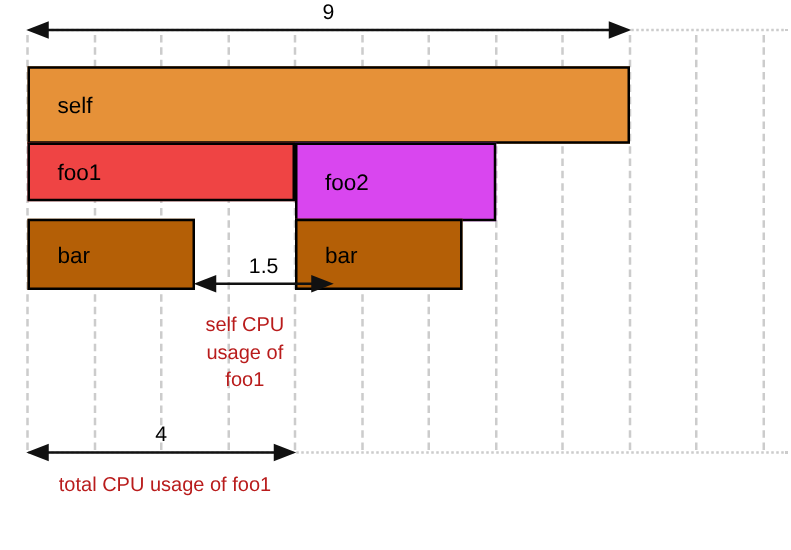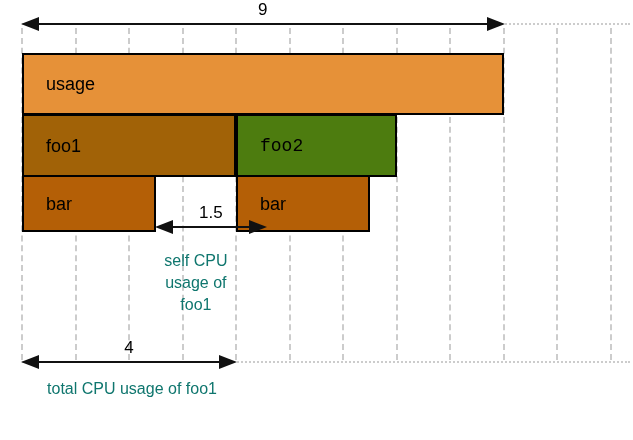--- a/index.html
+++ b/index.html
@@ -86,21 +86,21 @@
     line-height: 20px;
     color: #000000;
   }
   
   .caption {
     position: absolute;
     transform: translateX(-50%);
     text-align: center;
     font-size: 16px;
     line-height: 22px;
-    color: #0f766e;
+    color: #b91c1c;
     z-index: 4;
   }
 </style>
 </head>
 <body>
 
 <div class="canvas">
   <div id="grid-layer">
       <div class="vline" style="left: 21px; border-color: rgb(204, 204, 204);"></div>
       <div class="vline" style="left: 74.5px; border-color: rgb(204, 204, 204);"></div>
@@ -112,26 +112,26 @@
       <div class="vline" style="left: 395.5px; border-color: rgb(204, 204, 204);"></div>
       <div class="vline" style="left: 449px; border-color: rgb(204, 204, 204);"></div>
       <div class="vline" style="left: 502.5px; border-color: rgb(204, 204, 204);"></div>
       <div class="vline" style="left: 556px; border-color: rgb(204, 204, 204);"></div>
       <div class="vline" style="left: 609.5px; border-color: rgb(204, 204, 204);"></div>
     </div>
   <div class="hguide" id="hguide-top"></div>
   <div class="hguide" id="hguide-bottom"></div>
   <div id="frames-layer">
       <div class="frame" style="left: 22px; top: 53px; width: 481.5px; height: 62px; background: rgb(230, 145, 56);">
-        <span class="frame-label">usage</span>
+        <span class="frame-label">self</span>
       </div>
-      <div class="frame" style="left: 22px; top: 114px; width: 214px; height: 63px; background: #a16207;">
+      <div class="frame" style="left: 22px; top: 114px; width: 214px; height: 47px; background: #ef4444;">
         <span class="frame-label">foo1</span>
       </div>
-      <div class="frame" style="left: 236px; top: 114px; width: 160.5px; height: 63px; background: #4d7c0f; font-family: Liberation Mono, monospace;">
+      <div class="frame" style="left: 236px; top: 114px; width: 160.5px; height: 63px; background: #d946ef;">
         <span class="frame-label">foo2</span>
       </div>
       <div class="frame" style="left: 22px; top: 175px; width: 133.75px; height: 57px; background: rgb(180, 95, 6);">
         <span class="frame-label">bar</span>
       </div>
       <div class="frame" style="left: 236px; top: 175px; width: 133.75px; height: 57px; background: rgb(180, 95, 6);">
         <span class="frame-label">bar</span>
       </div>
     </div>
   <div id="measure-layer">

